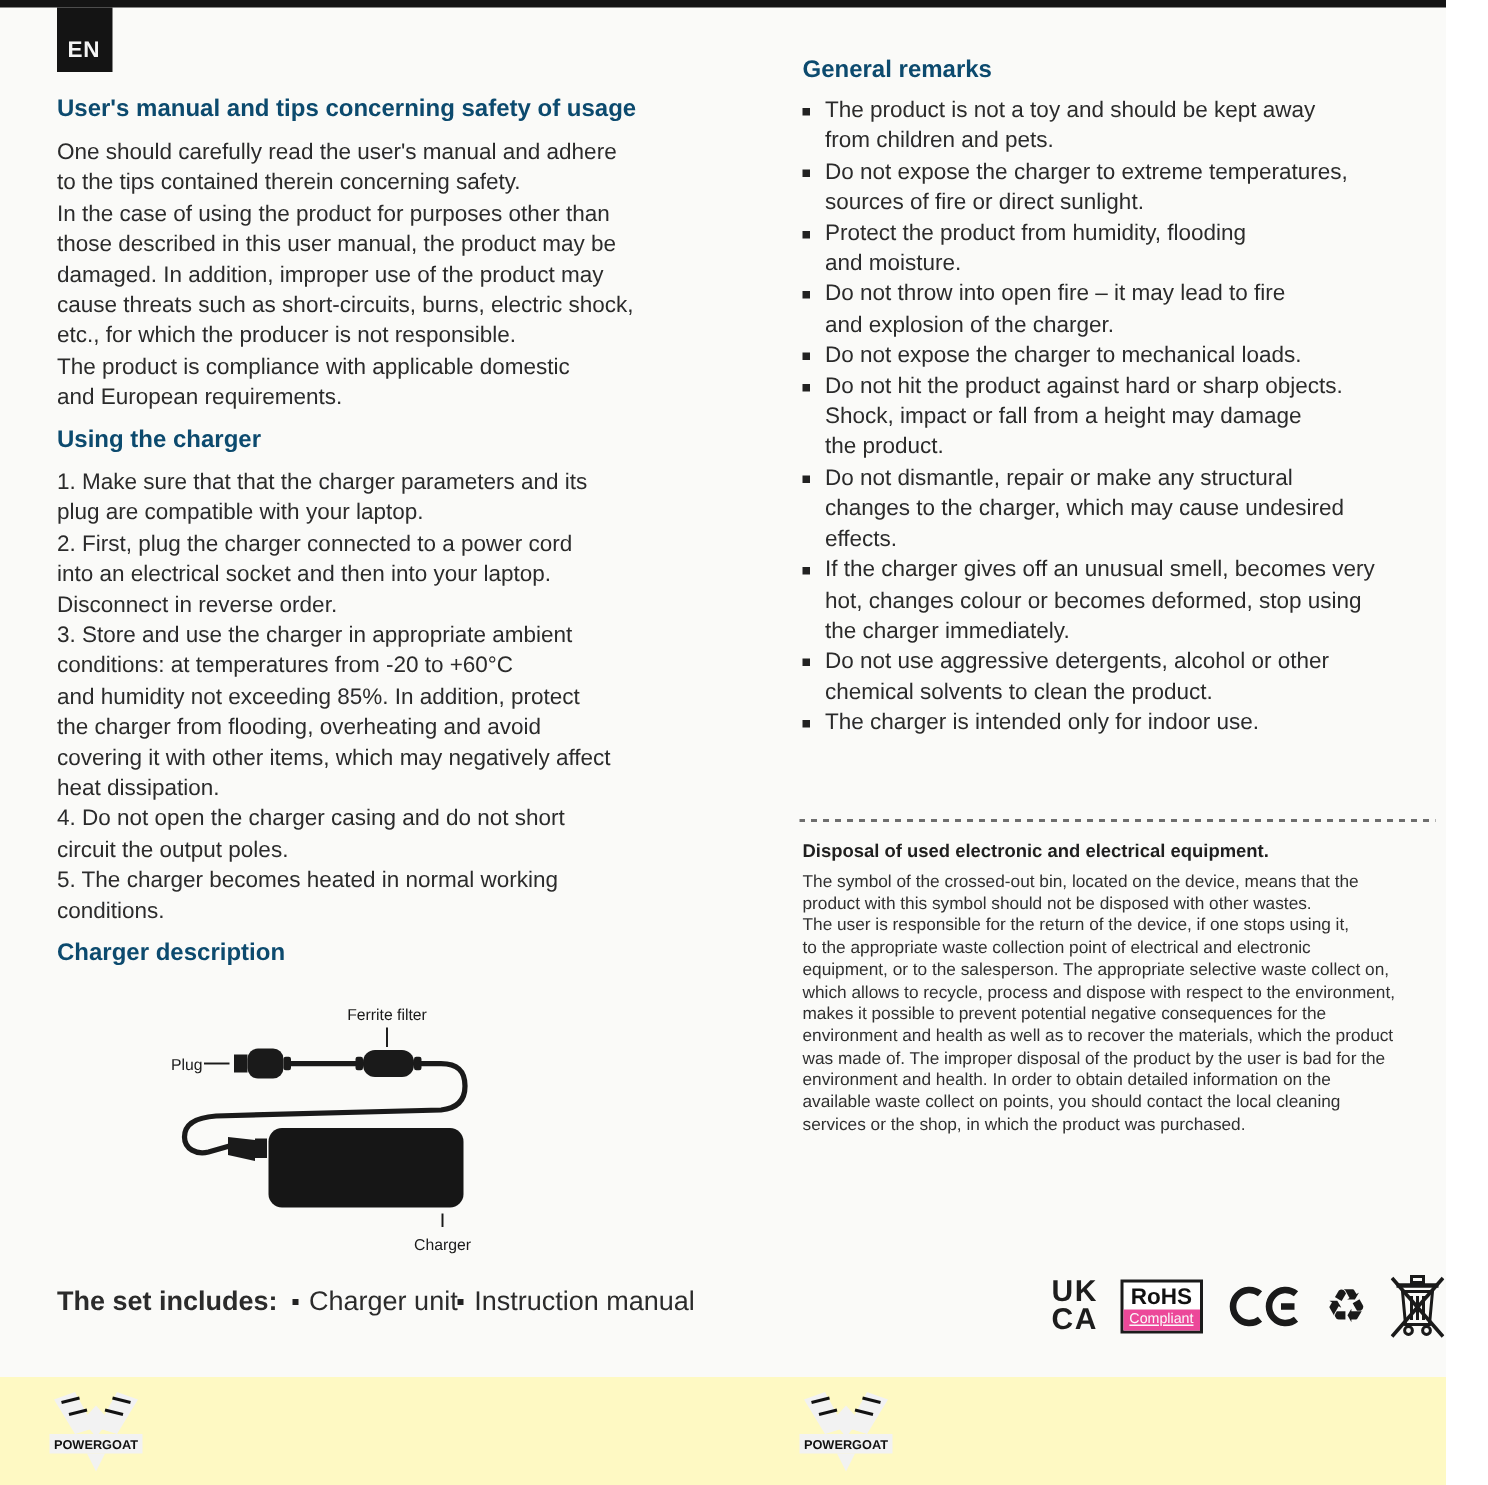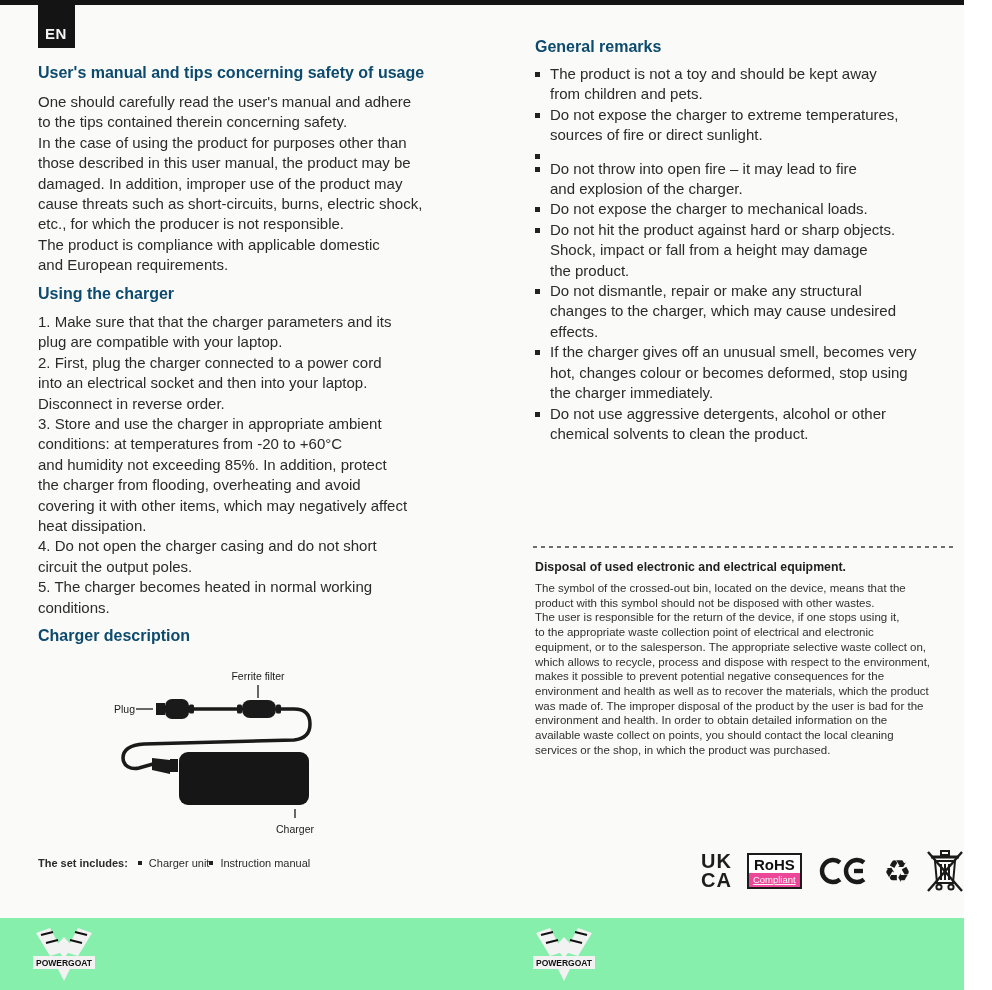--- a/index.html
+++ b/index.html
@@ -20,40 +20,40 @@
   .h{font-weight:bold;font-size:16px;margin:0;color:#0c4a6e;}
   .h-sm{font-weight:bold;font-size:12.3px;margin:0;color:#1f1f1f;}
   .body{font-size:15px;line-height:20.4px;white-space:pre-line;}
   .body-sm{font-size:11.5px;line-height:14.7px;white-space:pre-line;color:#303030;}
   #h-usage{left:38px;top:64px;}
   #p-usage{left:38px;top:92px;width:468px;}
   #h-using{left:38px;top:285px;}
   #p-using{left:38px;top:312px;width:468px;}
   #h-desc{left:38px;top:627px;}
   #diagram{left:106px;top:664px;}
-  #set-includes{left:38px;top:857px;display:flex;align-items:flex-end;gap:10px;font-size:11px;}
+  #set-includes{left:38px;top:857px;display:flex;align-items:flex-end;gap:10px;font-size:18px;}
   #set-includes .lbl{font-weight:bold;}
   .inc-item{display:flex;align-items:center;gap:7px;}
   .sq{width:4px;height:4px;background:#222;flex:none;}
   #h-general{left:535px;top:38px;}
   #bullets{left:535px;top:64px;width:430px;}
   .brow{display:flex;gap:10px;}
   .bmark{width:5px;height:5px;background:#222;flex:none;margin-top:8px;}
   .btext{font-size:15px;line-height:20.4px;white-space:pre-line;}
   #sep{left:533px;top:546px;width:424px;height:2px;
        background:repeating-linear-gradient(90deg,#6e6e6e 0 4px,transparent 4px 8px);}
   #h-disposal{left:535px;top:560px;}
   #p-disposal{left:535px;top:581px;width:430px;}
   #certs{left:701px;top:849px;display:flex;align-items:center;gap:15px;color:#1a1a1a;}
   .ukca{font-weight:bold;font-size:20px;line-height:19px;letter-spacing:1px;color:#1d1d1d;}
   .rohs{border:2.5px solid #1b1b1b;text-align:left;background:#fff;}
   .rohs .r1{font-weight:bold;font-size:15px;padding:1px 5px 0;color:#111;}
   .rohs .r2{background:#ec4899;color:#fafafa;font-size:9.5px;padding:1px 4px 2px;text-decoration:underline;}
   .recycle{font-size:31px;line-height:1;color:#1a1a1a;font-family:"DejaVu Sans",sans-serif;}
-  .footer{left:0;top:918px;width:992px;height:72px;background:#86efac;}
+  .footer{left:0;top:918px;width:992px;height:72px;background:#fef9c3;}
   .goat{position:absolute;top:5px;}
   .goat.g1{left:28px;} .goat.g2{left:528px;}
 </style>
 </head>
 <body>
 
 <div class="page">
 
   <div class="abs top-strip"></div>
   <div class="abs en-badge">EN</div>
@@ -140,20 +140,22 @@
       <span class="btext">The product is not a toy and should be kept away
 from children and pets.</span>
     </div>
       <div class="brow">
       <span class="bmark"></span>
       <span class="btext">Do not expose the charger to extreme temperatures,
 sources of fire or direct sunlight.</span>
     </div>
       <div class="brow">
       <span class="bmark"></span>
+      <span class="btext">Protect the product from humidity, flooding
+and moisture.</span>
     </div>
       <div class="brow">
       <span class="bmark"></span>
       <span class="btext">Do not throw into open fire – it may lead to fire
 and explosion of the charger.</span>
     </div>
       <div class="brow">
       <span class="bmark"></span>
       <span class="btext">Do not expose the charger to mechanical loads.</span>
     </div>
@@ -172,20 +174,24 @@
       <div class="brow">
       <span class="bmark"></span>
       <span class="btext">If the charger gives off an unusual smell, becomes very
 hot, changes colour or becomes deformed, stop using
 the charger immediately.</span>
     </div>
       <div class="brow">
       <span class="bmark"></span>
       <span class="btext">Do not use aggressive detergents, alcohol or other
 chemical solvents to clean the product.</span>
+    </div>
+      <div class="brow">
+      <span class="bmark"></span>
+      <span class="btext">The charger is intended only for indoor use.</span>
     </div>
     </div>
 
   <div class="abs" id="sep"></div>
 
   <h3 class="abs h-sm" id="h-disposal">Disposal of used electronic and electrical equipment.</h3>
   <div class="abs body-sm" id="p-disposal">The symbol of the crossed-out bin, located on the device, means that the
 product with this symbol should not be disposed with other wastes.
 The user is responsible for the return of the device, if one stops using it,
 to the appropriate waste collection point of electrical and electronic

